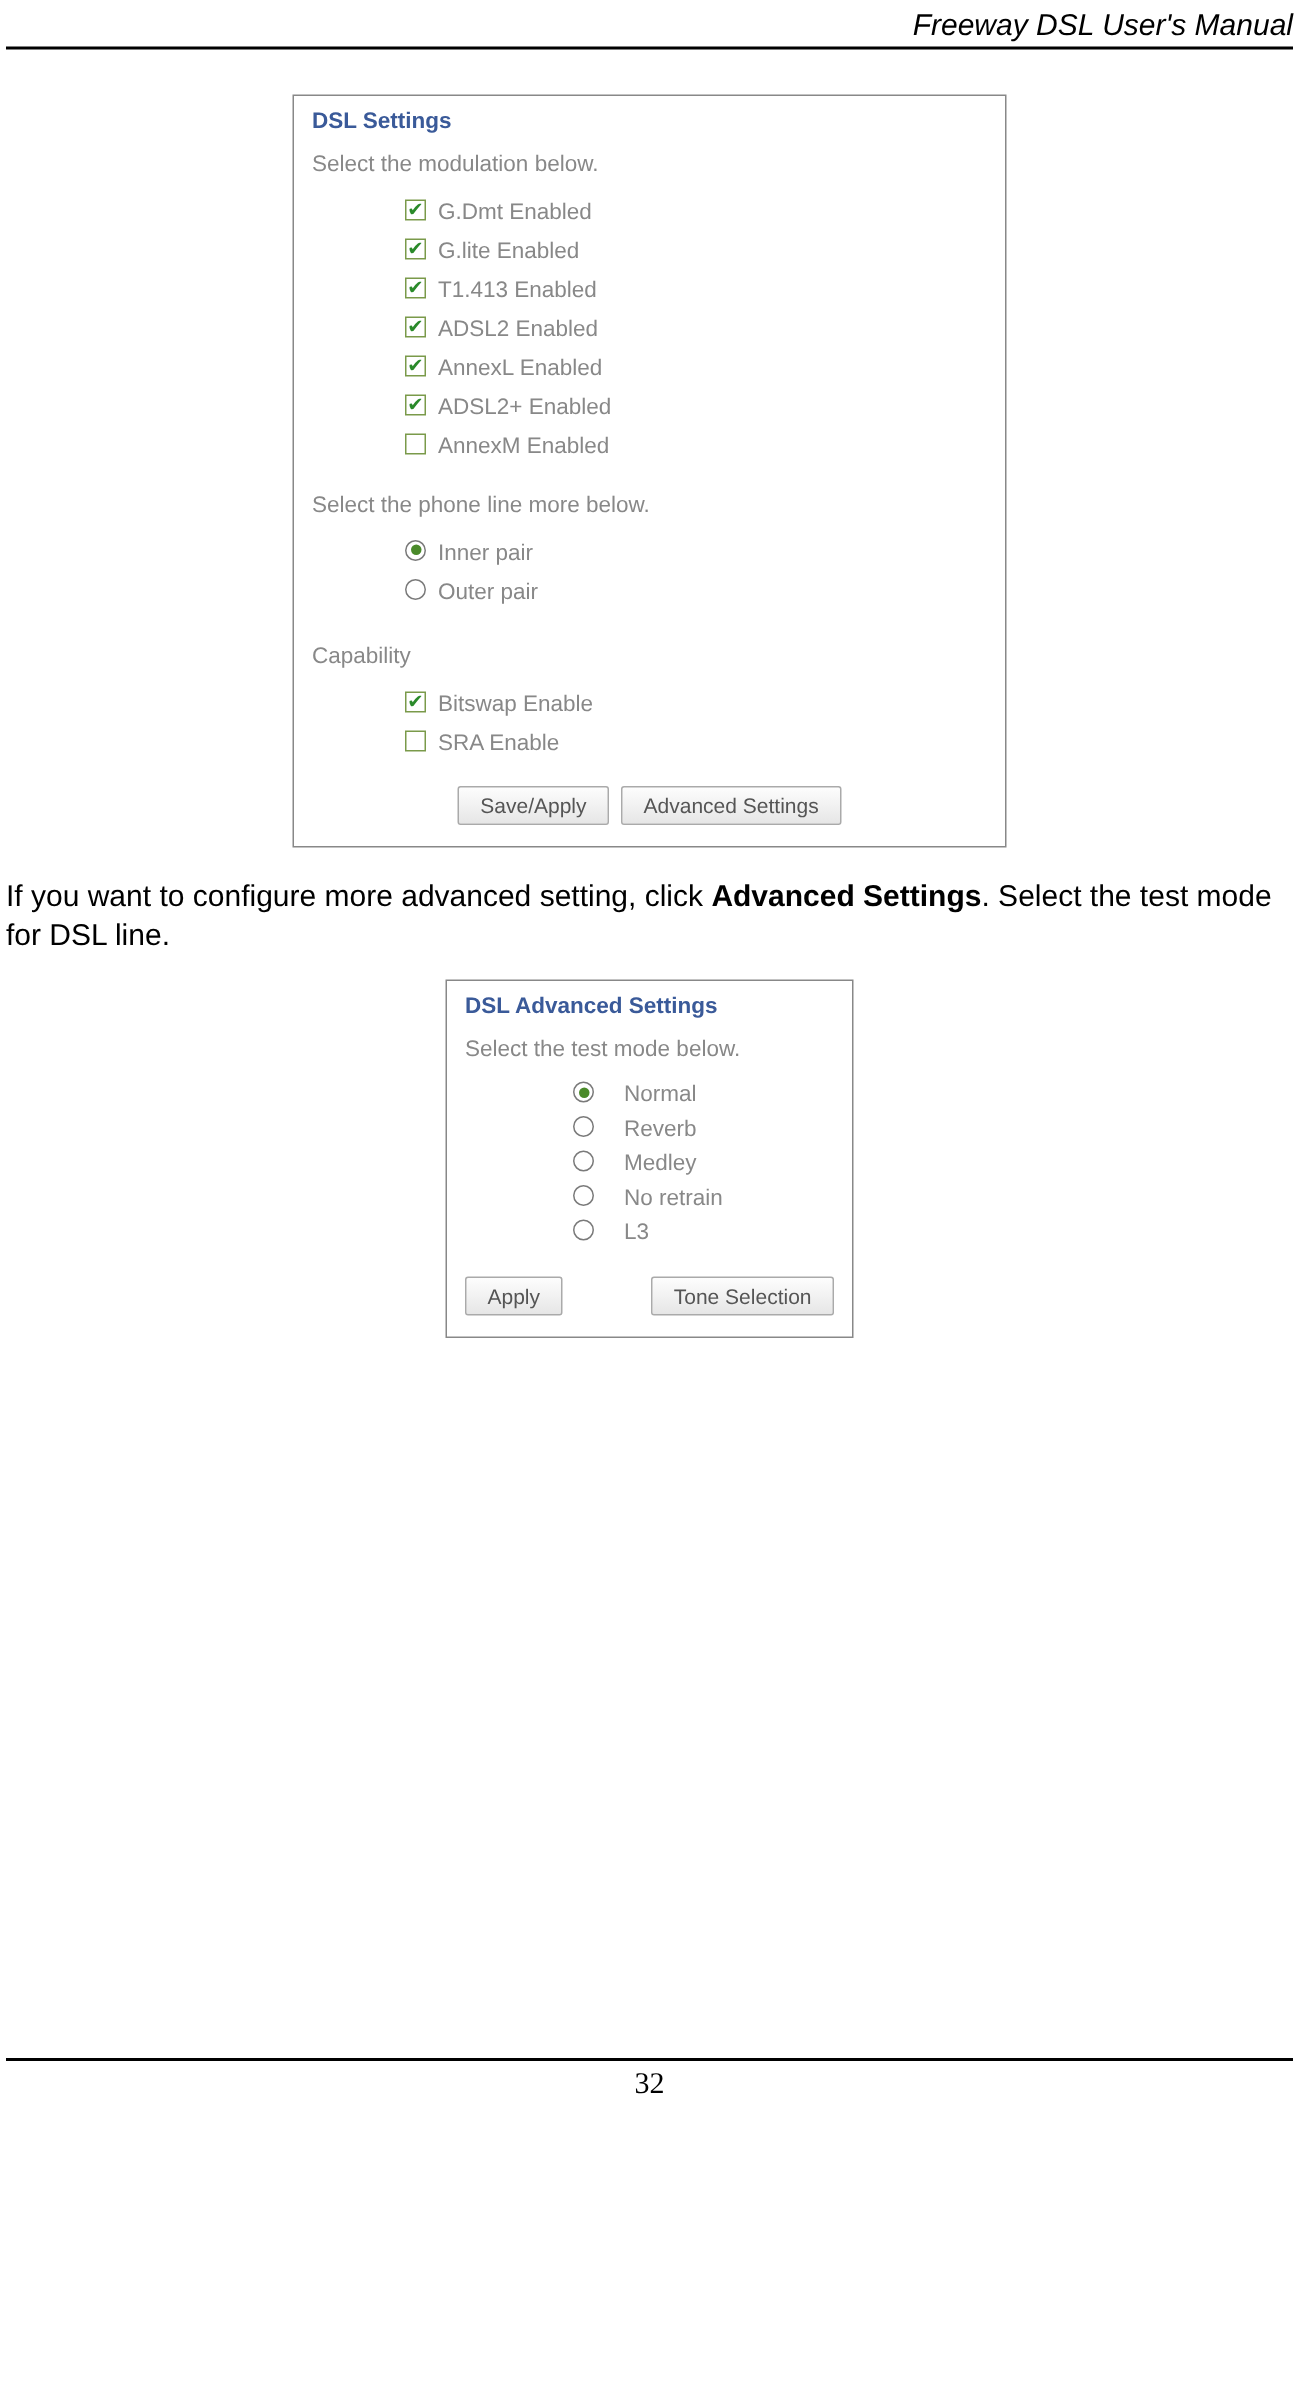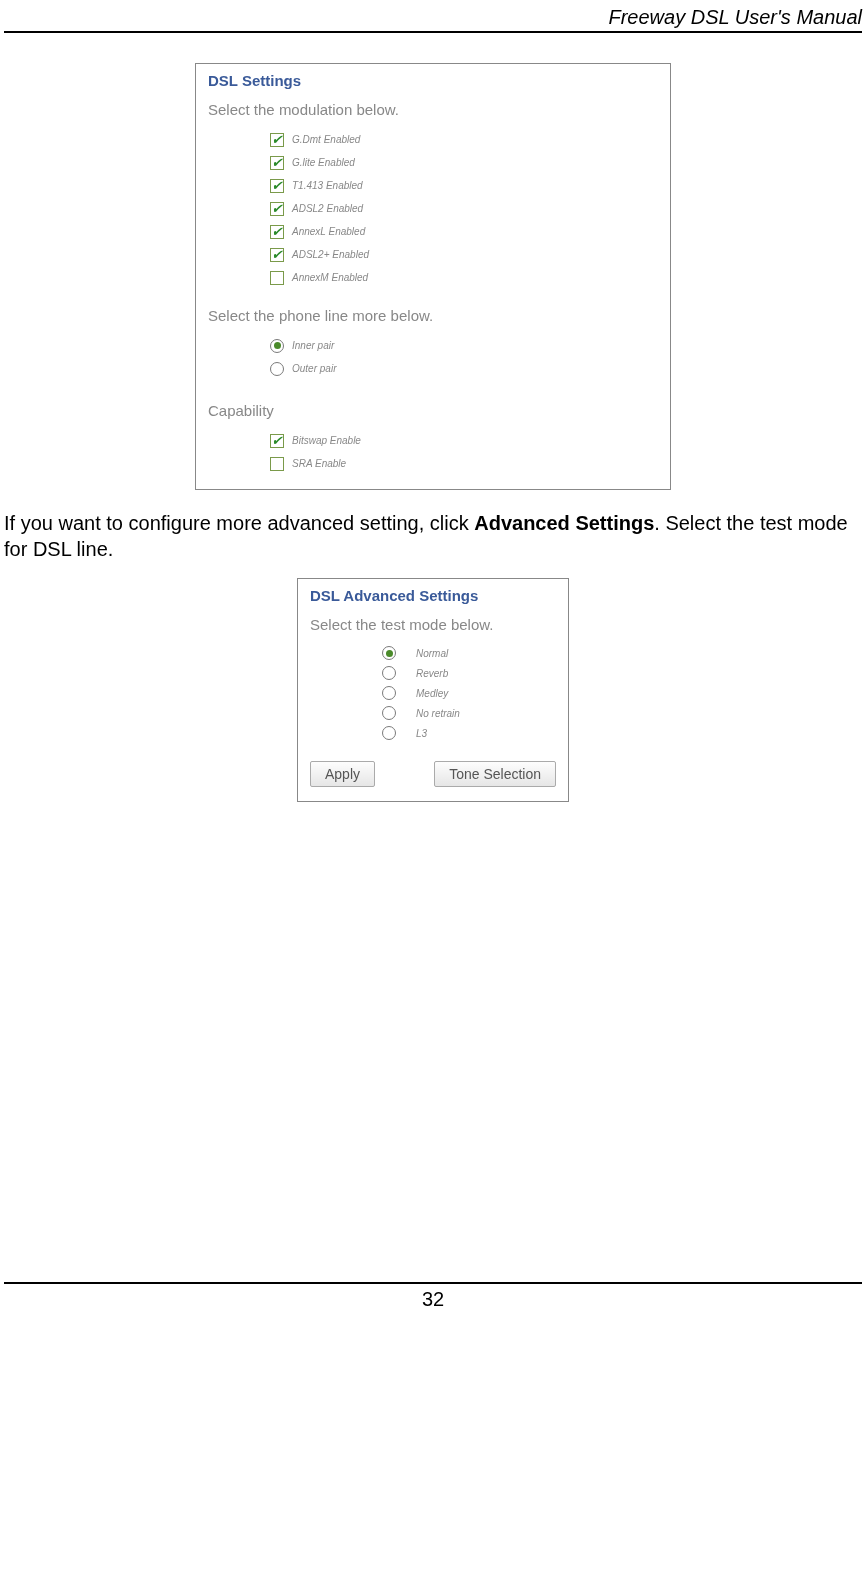--- a/index.html
+++ b/index.html
@@ -38,26 +38,24 @@
   }
   .panel .prompt {
     margin: 10px 0 10px 0;
     color: #888;
   }
   .opt-list {
     margin-left: 62px;
   }
   .opt-row {
     display: flex;
-    align-items: center;
     gap: 8px;
     padding: 4.5px 0;
-    font-size: 10px;
+    font-size: 15px;
     color: #888;
-    font-style: italic;
   }
   .cb {
     width: 14px; height: 14px;
     border: 1px solid #7a9a4a;
     background: #fff;
     display: inline-flex;
     align-items: center;
     justify-content: center;
     font-size: 13px;
     line-height: 1;
@@ -106,20 +104,21 @@
   .panel2 { width: 272px; }
   .panel2 .opt-list { margin-left: 72px; }
   .panel2 .opt-row { gap: 20px; padding: 3px 0; }
   .panel2 .btn-row { justify-content: space-between; margin-top: 18px; }
   .page-num {
     text-align: center;
     font-size: 20px;
     border-top: 2px solid #000;
     padding-top: 4px;
     margin-top: 480px;
+    font-family: Liberation Serif, serif;
   }
 </style>
 </head>
 <body>
 
 <div class="page">
   <div class="header">
     <span>Freeway DSL User's Manual</span>
   </div>
 
@@ -175,20 +174,24 @@
         <div class="opt-row">
           <span class="cb checked"></span>
           <span>Bitswap Enable</span>
         </div>
         <div class="opt-row">
           <span class="cb"></span>
           <span>SRA Enable</span>
         </div>
       </div>
 
+    <div class="btn-row">
+      <div class="btn">Save/Apply</div>
+      <div class="btn">Advanced Settings</div>
+    </div>
   </div>
 
   <p class="body-text">
     <span>If you want to configure more advanced setting, click </span><span class="bold">Advanced Settings</span><span>. Select the test mode for DSL line.</span>
   </p>
 
   <div class="panel panel2" style="margin-top:16px">
     <div class="panel-title">DSL Advanced Settings</div>
     <div class="prompt">Select the test mode below.</div>
     <div class="opt-list" id="mode-list">

